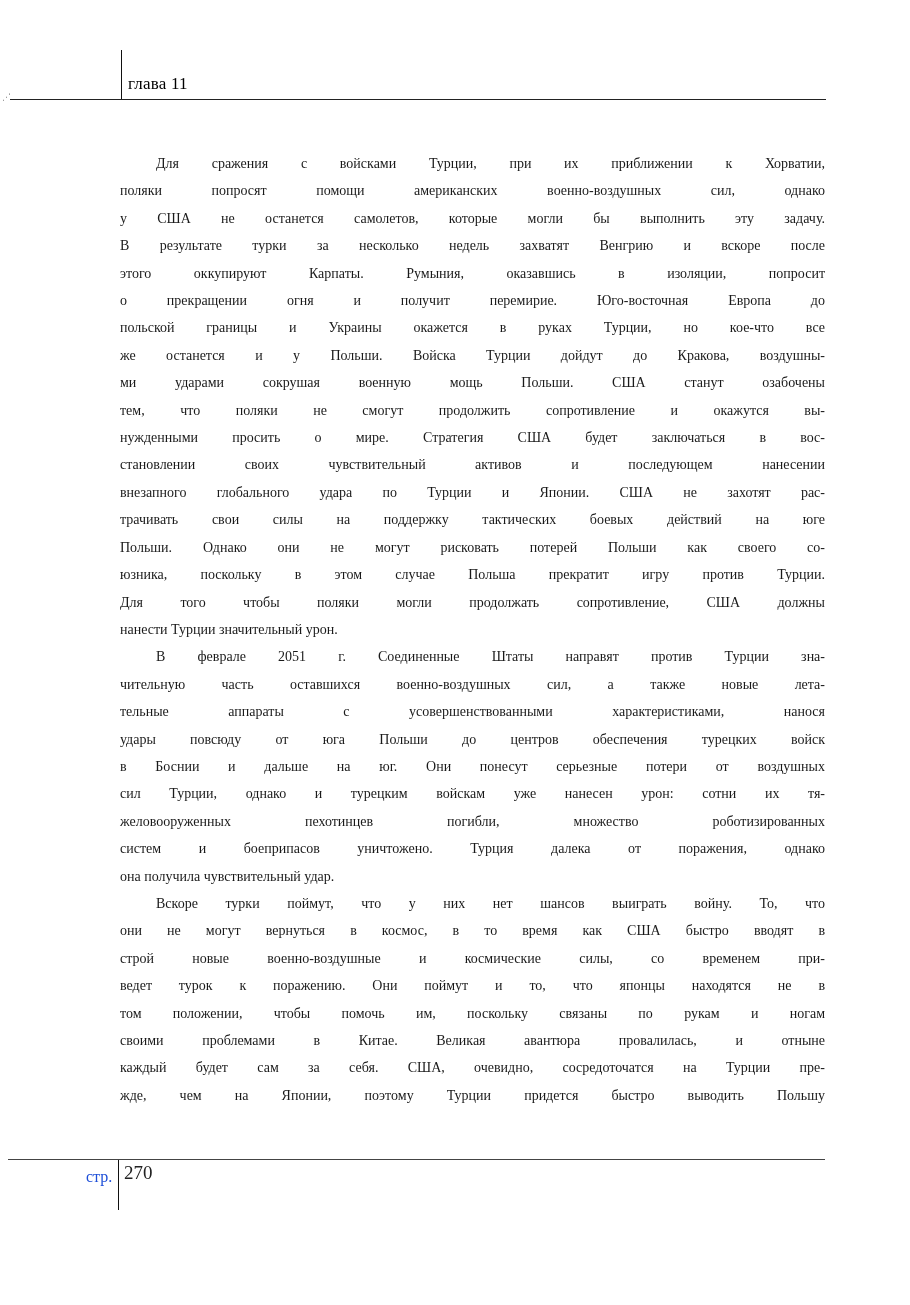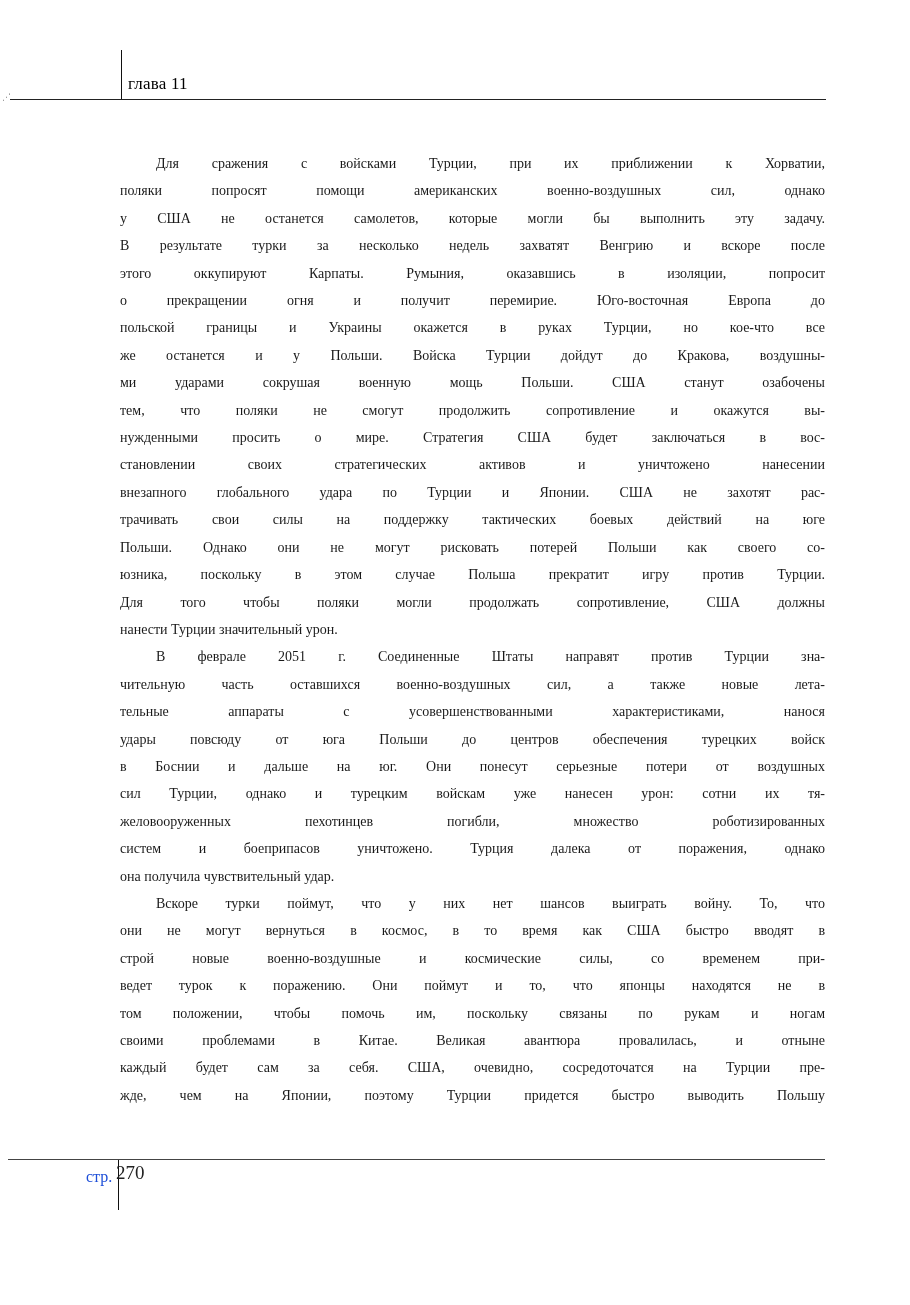--- a/index.html
+++ b/index.html
@@ -93,21 +93,21 @@
   }
   .footer-label {
     position: absolute;
     left: 86px;
     top: 1168px;
     font-size: 16px;
     color: #1d4ed8;
   }
   .page-number {
     position: absolute;
-    left: 116px;
+    left: 124px;
     top: 1162px;
     font-size: 19px;
     color: #222;
   }
 </style>
 </head>
 <body>
 
 <span class="corner-mark">⋰</span>
 <div class="header-vbar"></div>
@@ -120,21 +120,21 @@
     <span class="line">поляки попросят помощи американских военно-воздушных сил, однако</span>
     <span class="line">у США не останется самолетов, которые могли бы выполнить эту задачу.</span>
     <span class="line">В результате турки за несколько недель захватят Венгрию и вскоре после</span>
     <span class="line">этого оккупируют Карпаты. Румыния, оказавшись в изоляции, попросит</span>
     <span class="line">о прекращении огня и получит перемирие. Юго-восточная Европа до</span>
     <span class="line">польской границы и Украины окажется в руках Турции, но кое-что все</span>
     <span class="line">же останется и у Польши. Войска Турции дойдут до Кракова, воздушны-</span>
     <span class="line">ми ударами сокрушая военную мощь Польши. США станут озабочены</span>
     <span class="line">тем, что поляки не смогут продолжить сопротивление и окажутся вы-</span>
     <span class="line">нужденными просить о мире. Стратегия США будет заключаться в вос-</span>
-    <span class="line">становлении своих стратегических активов и уничтожено нанесении</span>
+    <span class="line">становлении своих чувствительный активов и последующем нанесении</span>
     <span class="line">внезапного глобального удара по Турции и Японии. США не захотят рас-</span>
     <span class="line">трачивать свои силы на поддержку тактических боевых действий на юге</span>
     <span class="line">Польши. Однако они не могут рисковать потерей Польши как своего со-</span>
     <span class="line">юзника, поскольку в этом случае Польша прекратит игру против Турции.</span>
     <span class="line">Для того чтобы поляки могли продолжать сопротивление, США должны</span>
     <span class="line last">нанести Турции значительный урон.</span>
   </p>
   <p>
     <span class="line first">В феврале 2051 г. Соединенные Штаты направят против Турции зна-</span>
     <span class="line">чительную часть оставшихся военно-воздушных сил, а также новые лета-</span>

